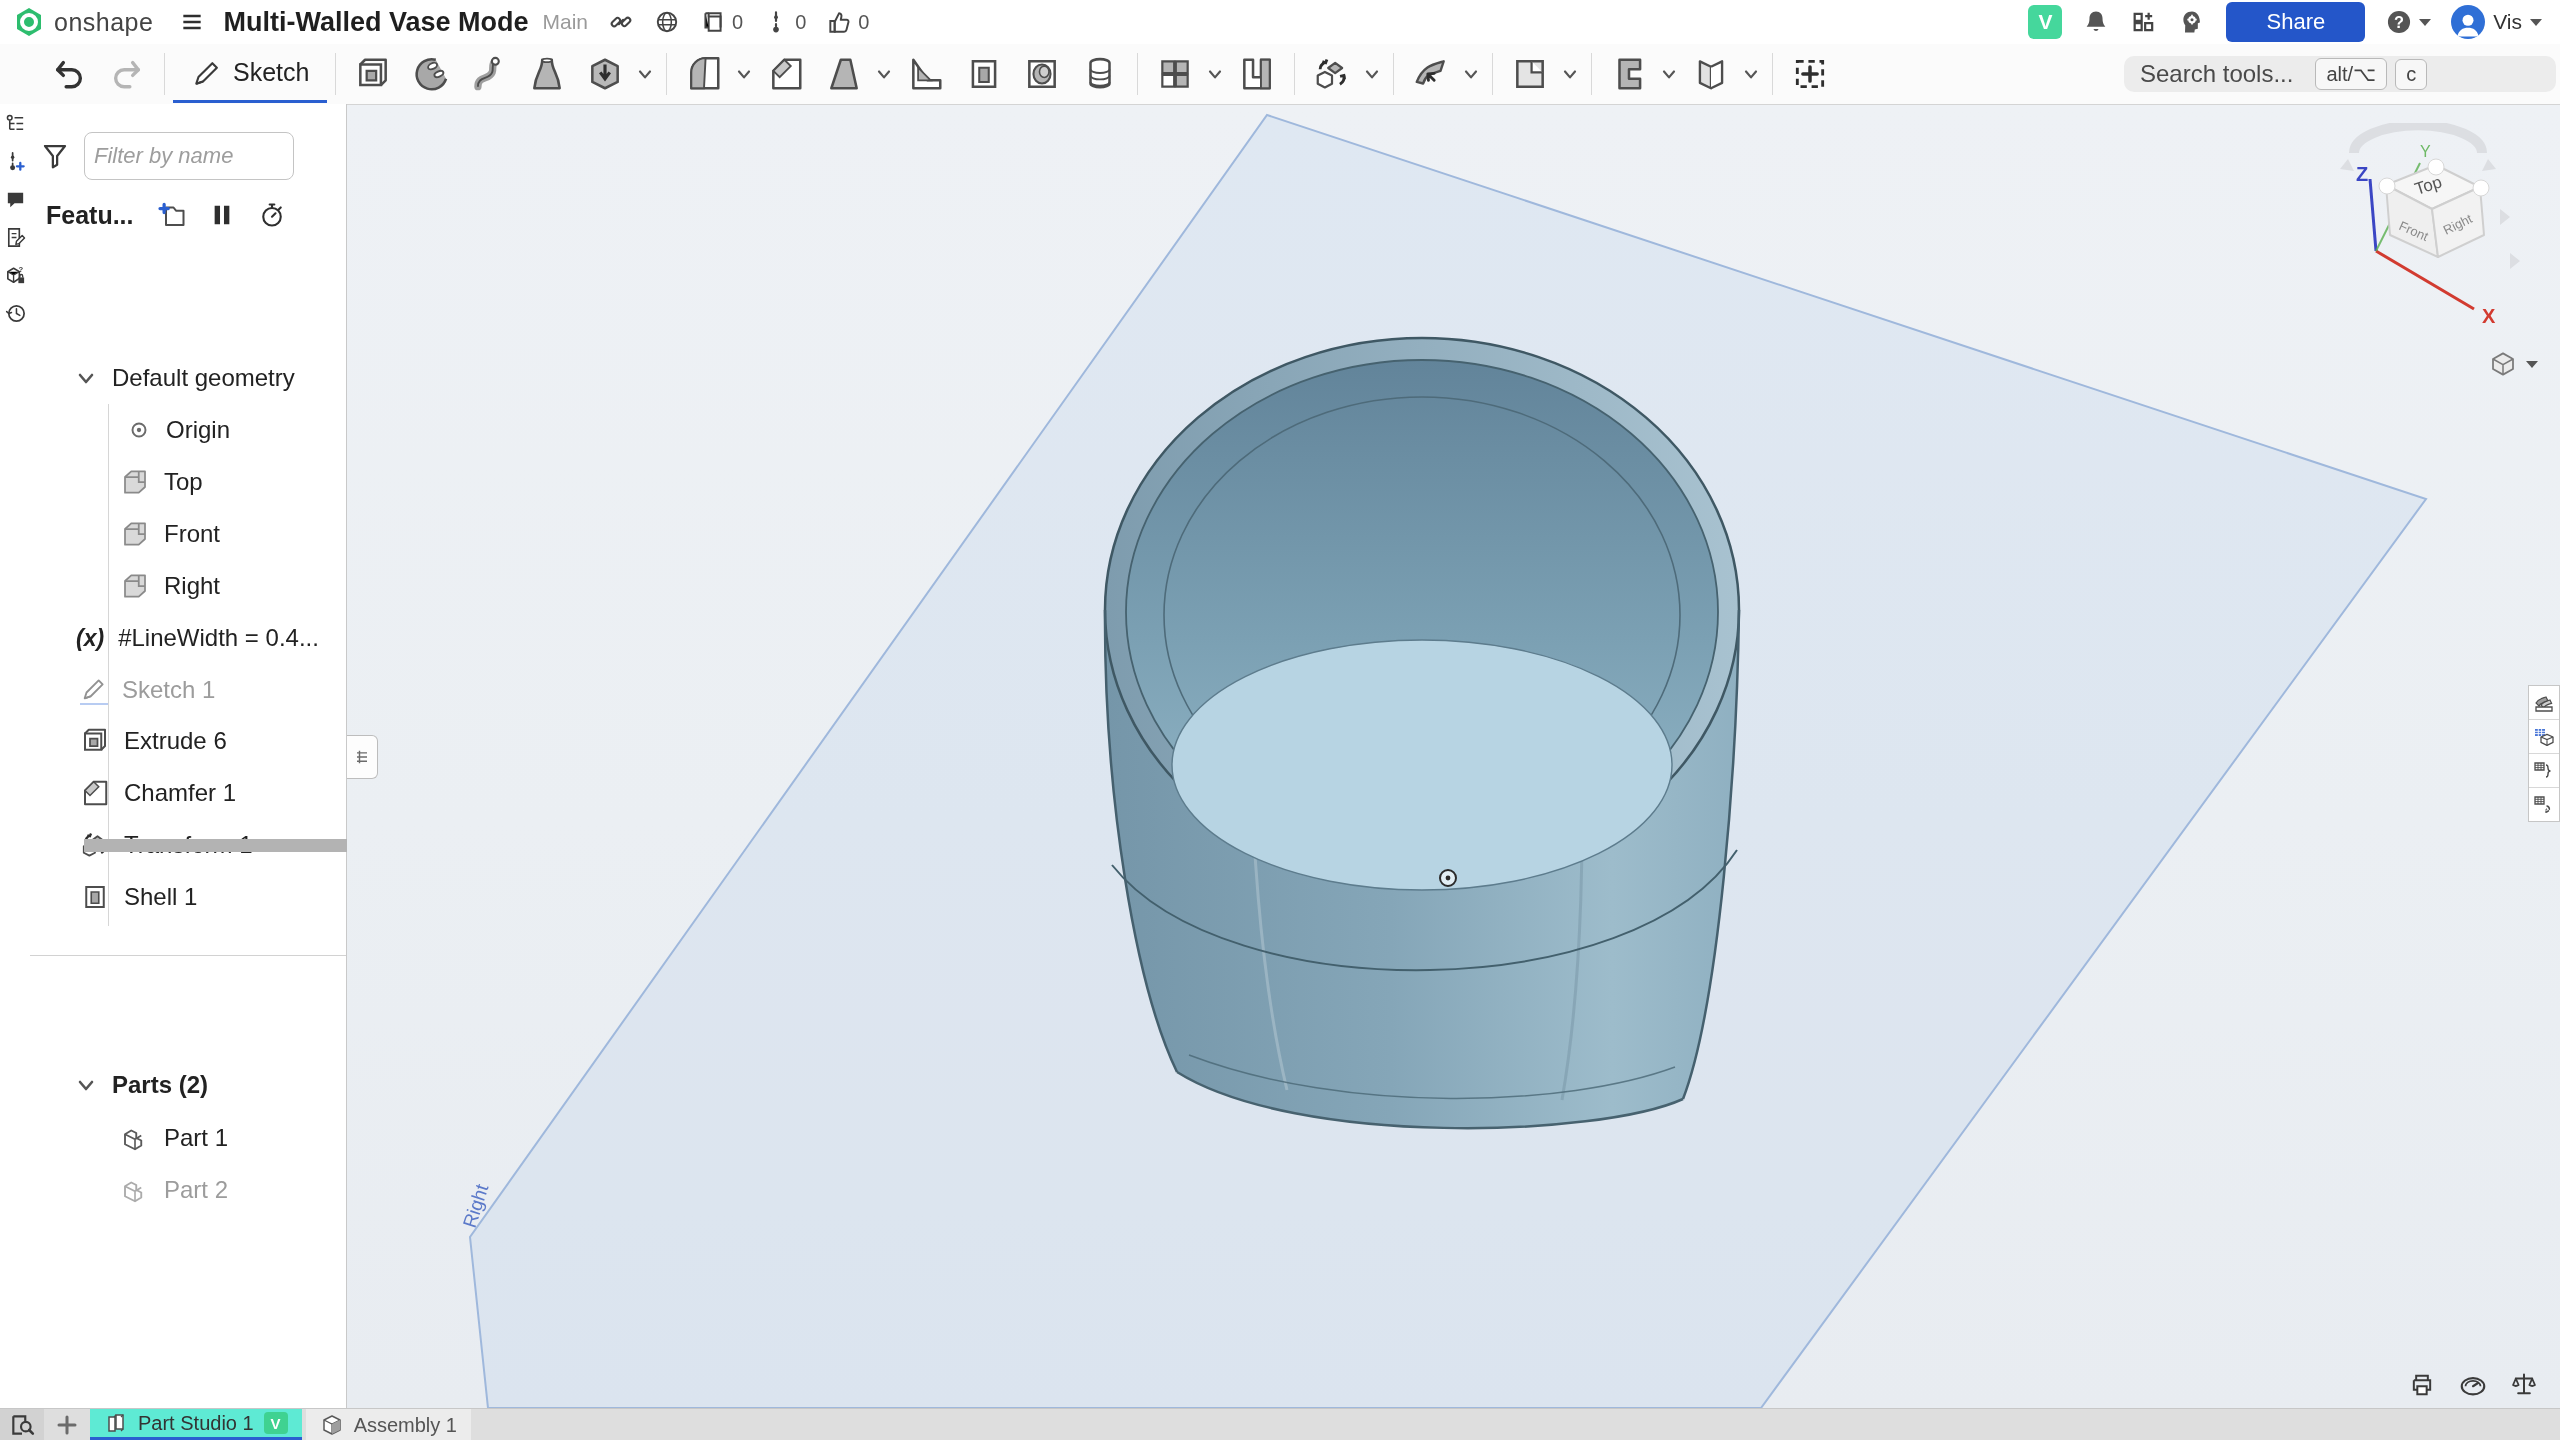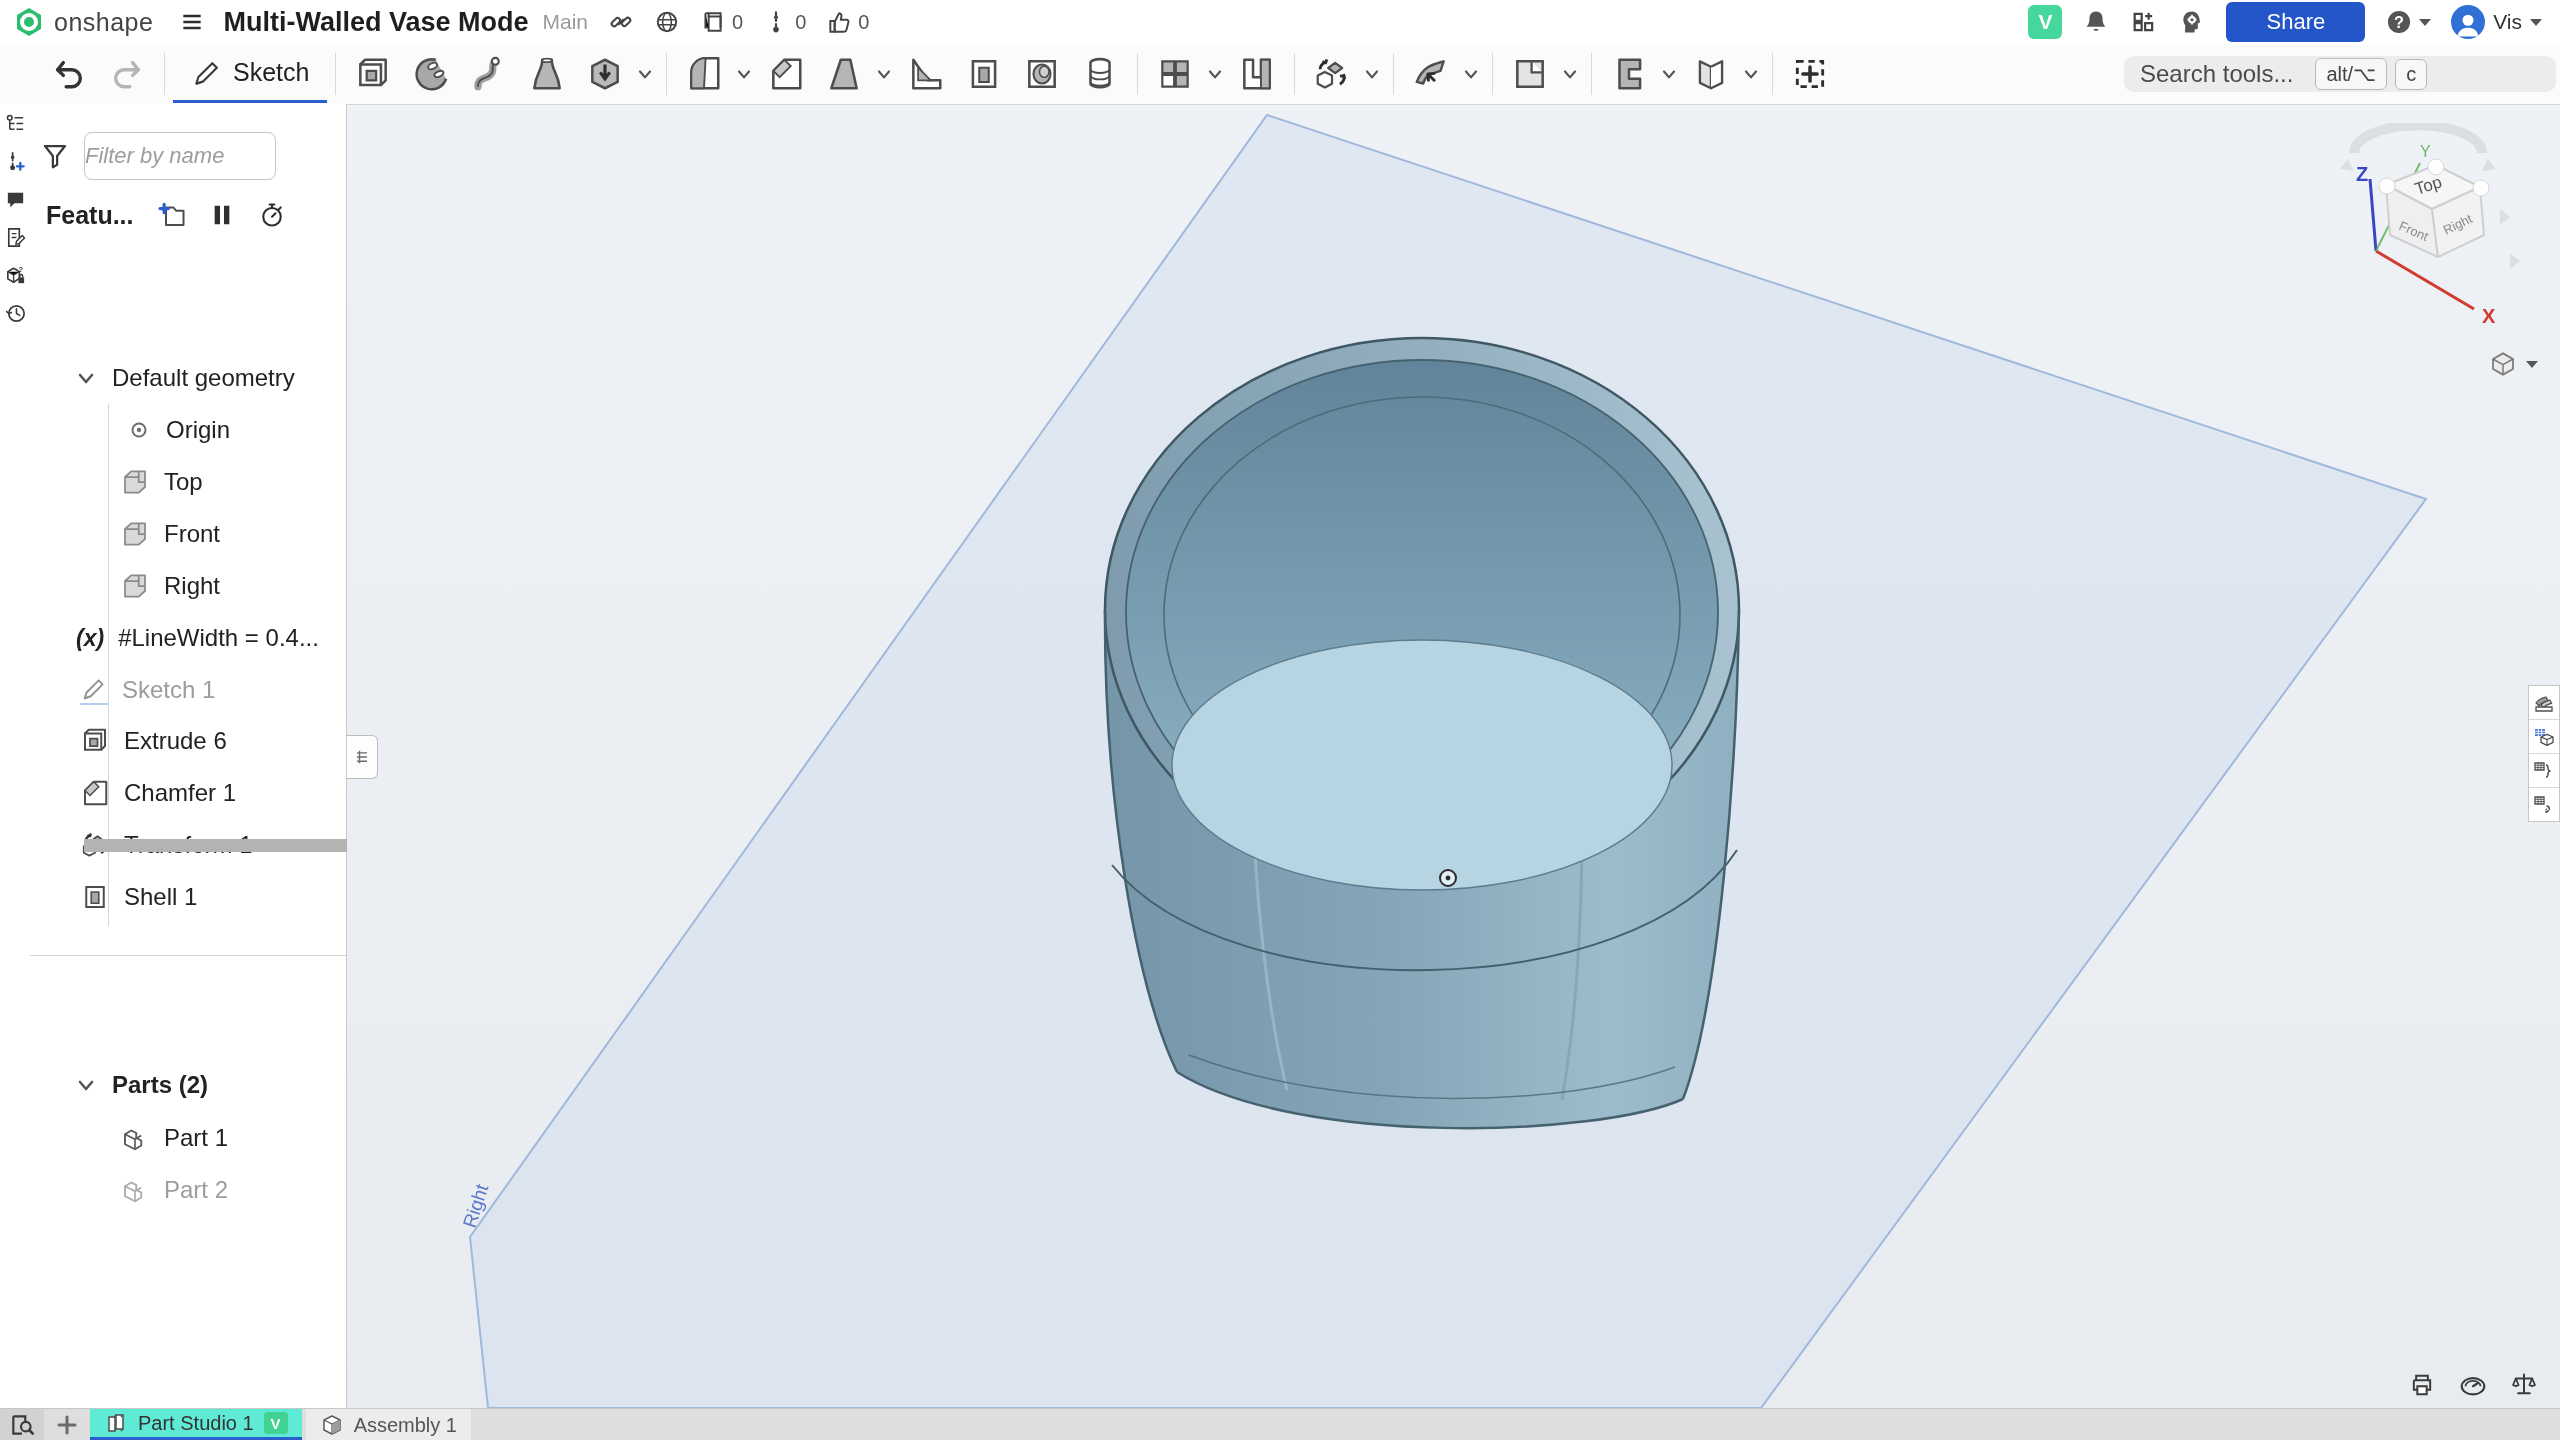--- a/index.html
+++ b/index.html
@@ -36,21 +36,21 @@
   #search-tools .ph{font-size:24px;color:#4a4a4a;margin-right:14px;}
   .key{border:1px solid #b9b9b9;background:#f7f7f7;border-radius:6px;font-size:20px;color:#444;
     padding:3px 10px;margin-left:8px;}
   
   #leftstrip{position:absolute;left:0;top:104px;width:30px;height:1304px;background:#fff;}
   .strip-ic{width:30px;height:38px;display:flex;align-items:center;justify-content:center;}
   
   #panel{position:absolute;left:30px;top:104px;width:316px;height:1304px;background:#fff;border-right:1px solid #c9c9c9;}
   #filter-row{position:absolute;left:10px;top:28px;display:flex;align-items:center;gap:14px;}
   #filter-input{width:190px;height:46px;border:1px solid #c4c4c4;border-radius:8px;font-size:22px;
-    padding:0 0;color:#333;font-family:"Liberation Sans",sans-serif;}
+    padding:0 9px;color:#333;font-family:"Liberation Sans",sans-serif;}
   #filter-input::placeholder{color:#9d9d9d;font-style:italic;}
   #feat-header{position:absolute;left:16px;top:96px;display:flex;align-items:center;gap:22px;}
   #feat-header .hl{font-size:25px;font-weight:700;color:#222;}
   .trow{position:absolute;height:52px;display:flex;align-items:center;gap:14px;font-size:24px;color:#222;white-space:nowrap;}
   .trow.dim{color:#9c9c9c;}
   .guide{position:absolute;left:78px;width:1px;background:#d6d6d6;}
   .hthumb{position:absolute;left:54px;top:735px;width:272px;height:13px;background:#b3b3b3;}
   .pdiv{position:absolute;left:0;top:851px;width:316px;height:1px;background:#d2d2d2;}
   .bold{font-weight:700;}
   

